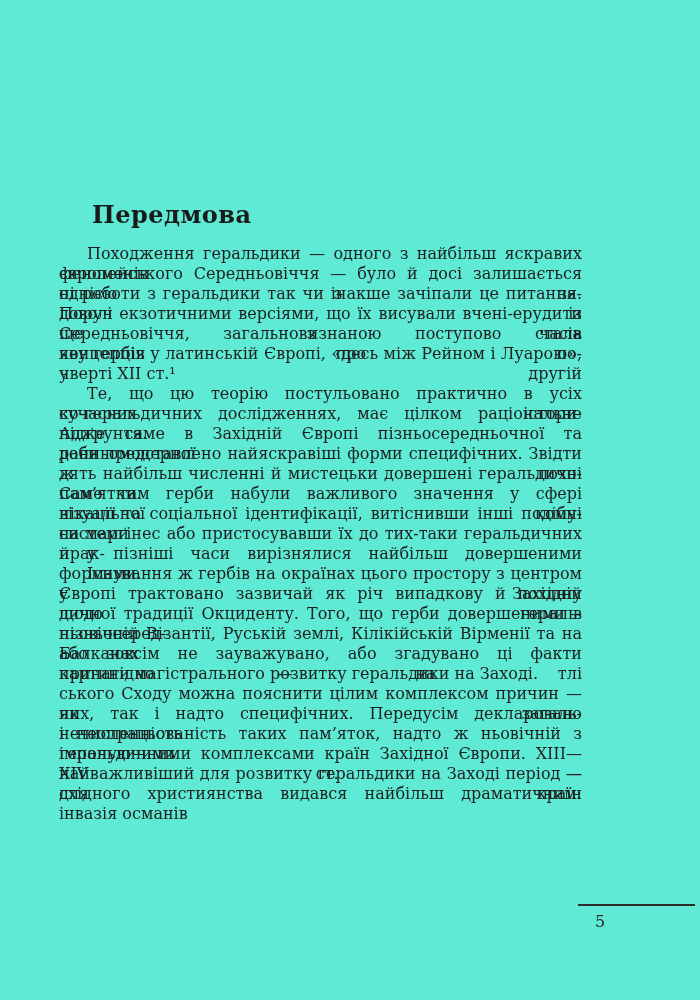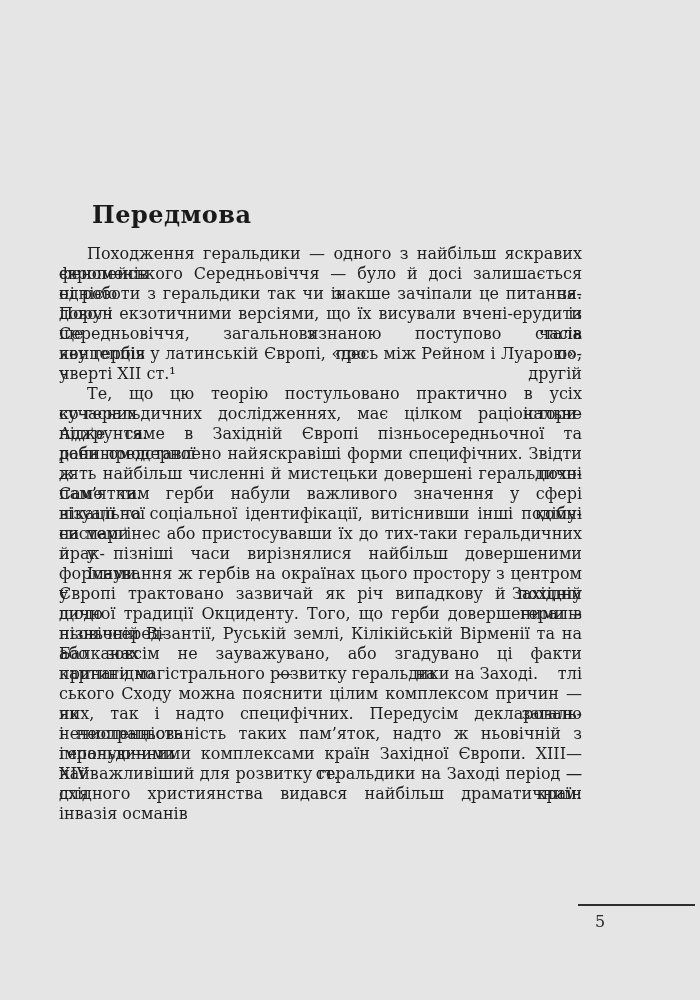--- a/index.html
+++ b/index.html
@@ -11,21 +11,21 @@
     width: 700px;
     height: 1000px;
     position: relative;
     font-family: "DejaVu Serif", "Liberation Serif", serif;
     color: #1e1e1e;
     overflow: hidden;
   }
   .page {
     position: absolute;
     inset: 0;
-    background: #e5e5e5;
+    background: #5eead4;
   }
   .page-title {
     position: absolute;
     left: 92px;
     top: 184px;
     font-size: 24px;
     font-weight: bold;
     letter-spacing: 0.5px;
     color: #1a1a1a;
     white-space: nowrap;

